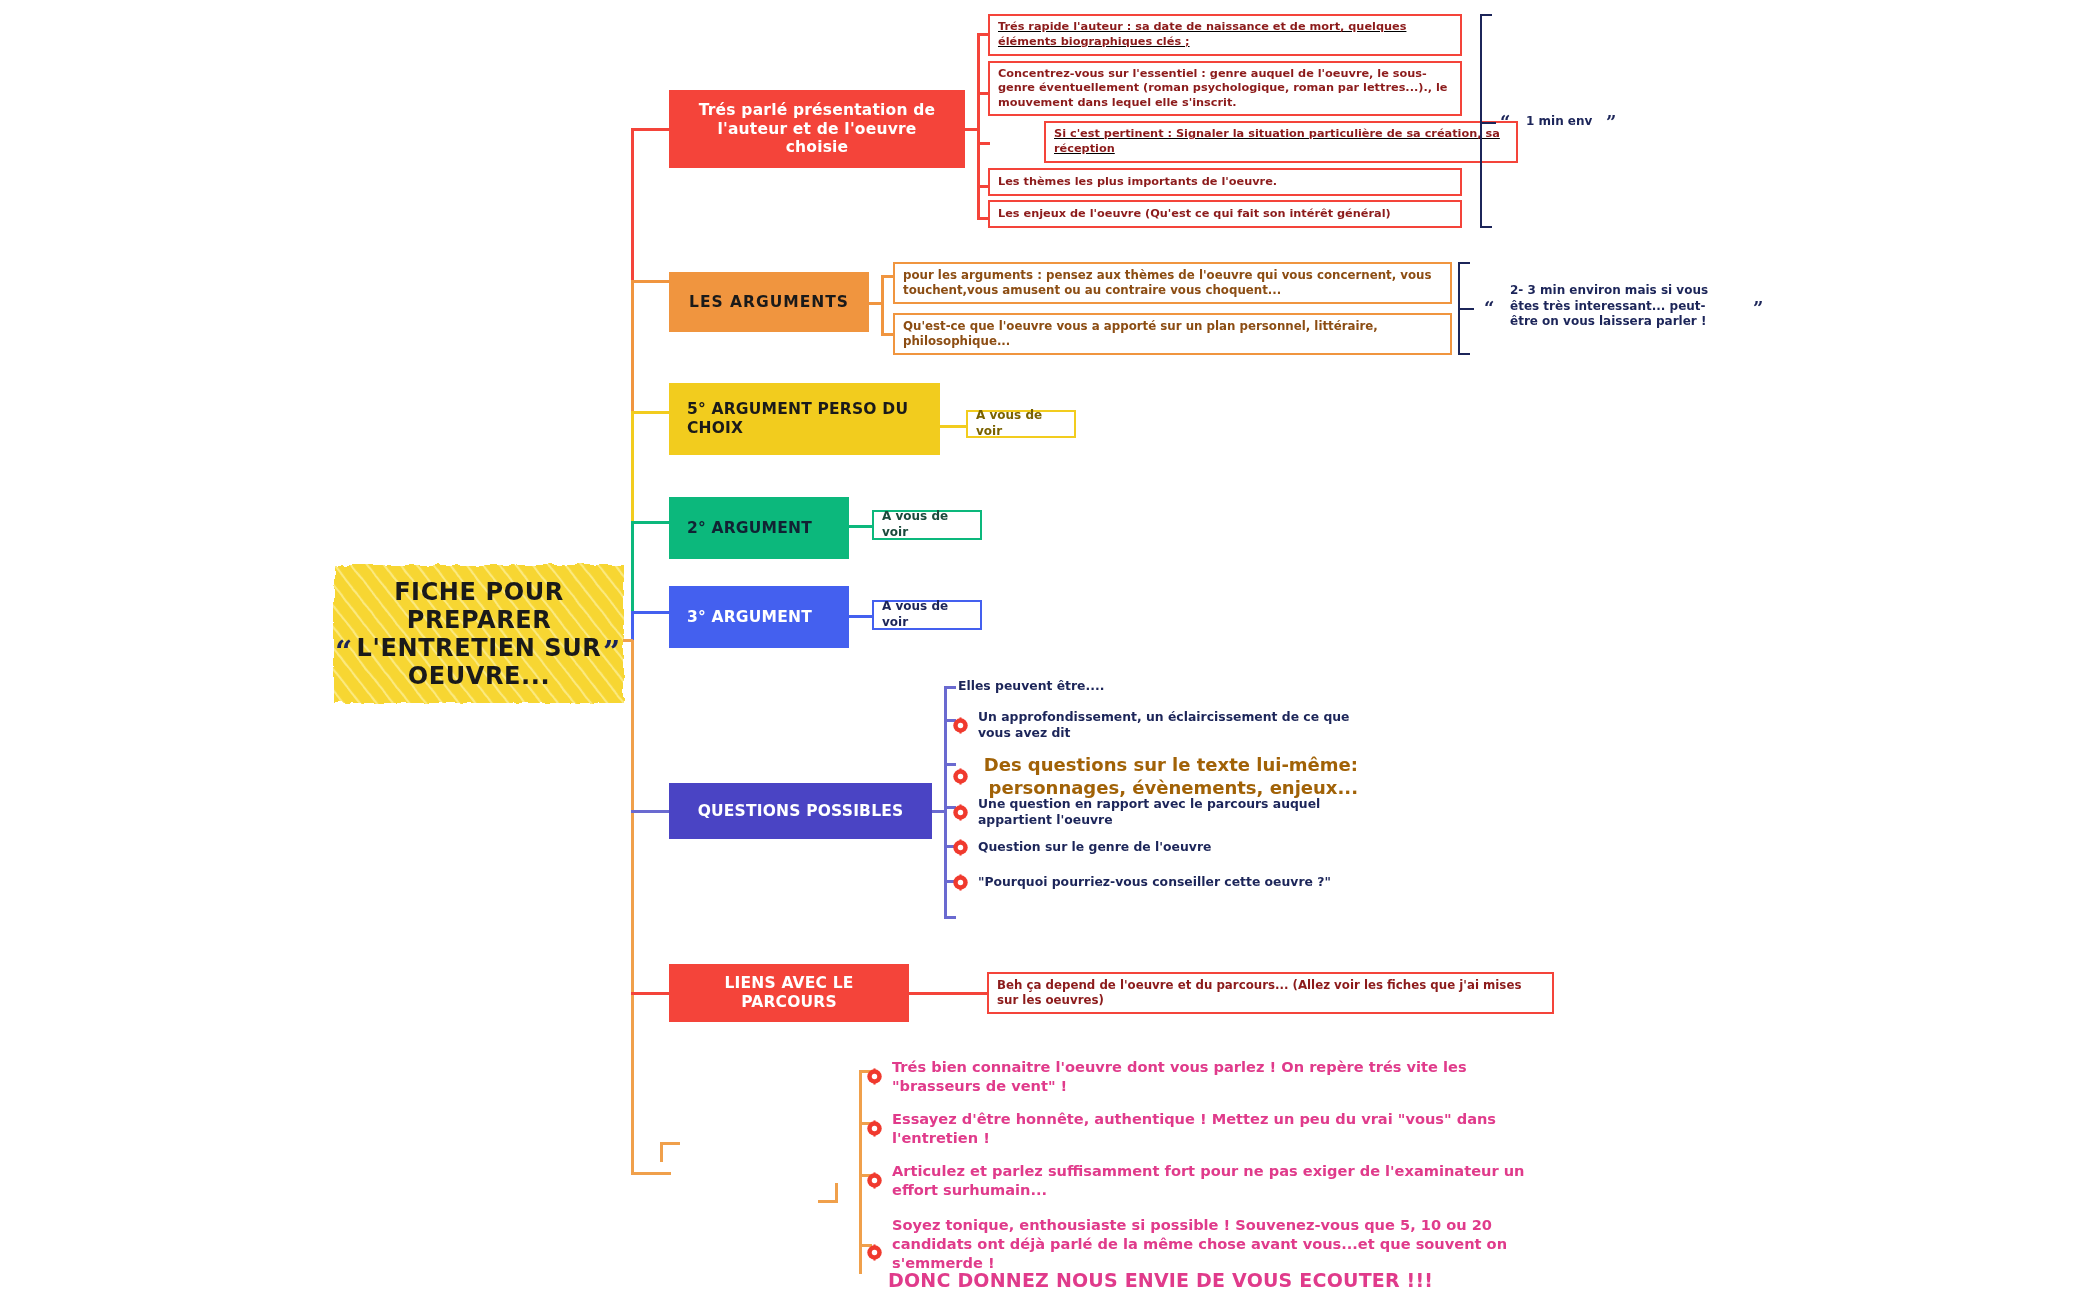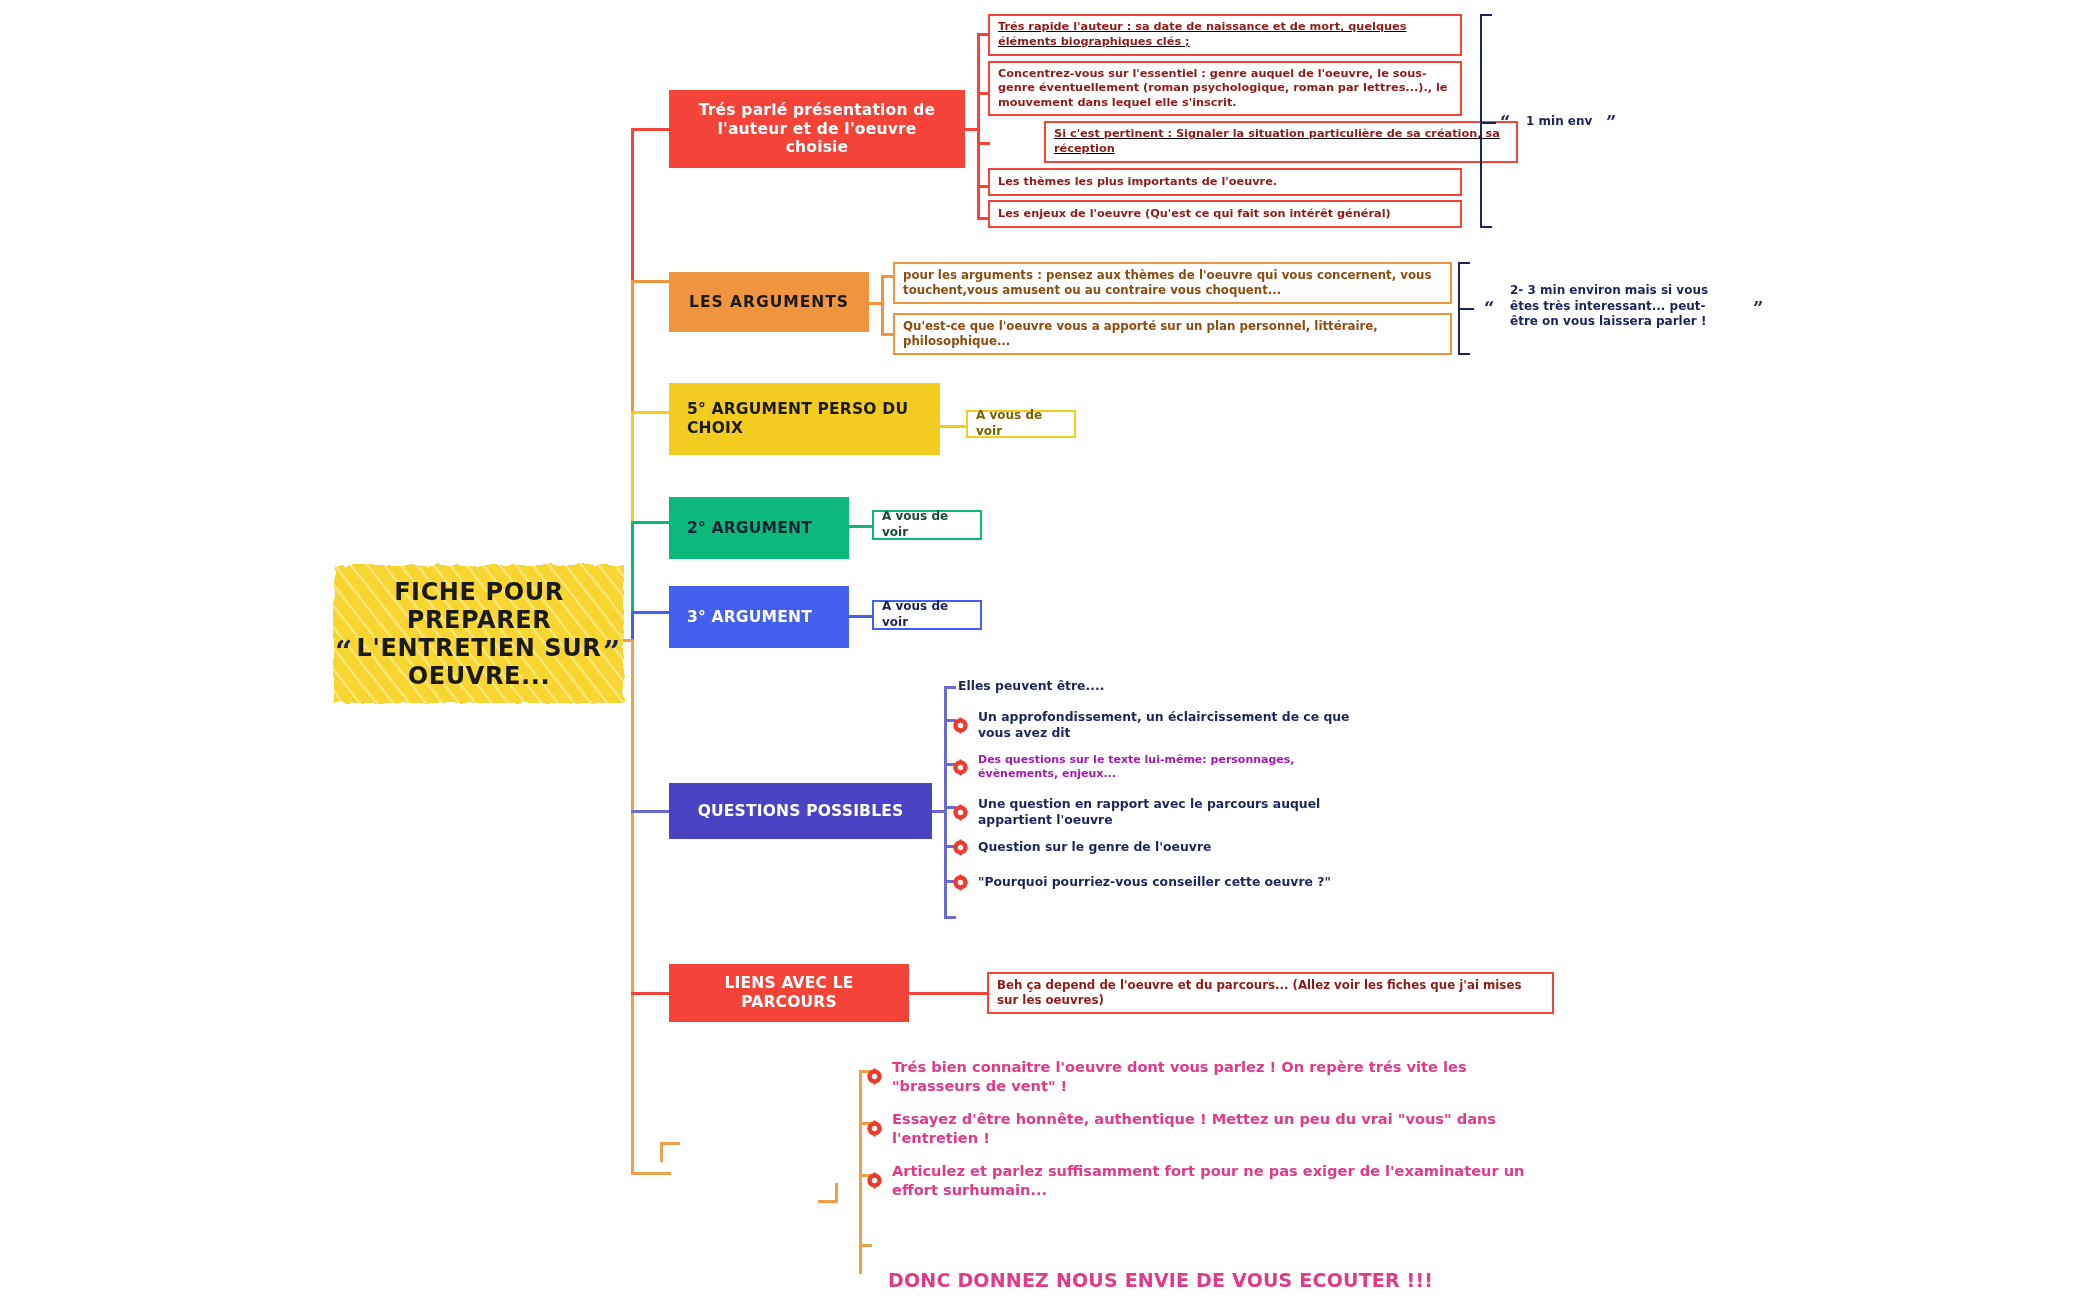--- a/index.html
+++ b/index.html
@@ -213,21 +213,21 @@
       </svg>
     <span class="btxt" style="color:#1c2559; font-size:12.4px; width:380px;">Un approfondissement, un éclaircissement de  ce que vous avez dit</span>
   </div>
   <div class="brow" style="left:952px; top:753px; width:420px;">
     <svg class="star" viewBox="0 0 20 20">
         <circle cx="10" cy="10" r="8.5" fill="#f03a2e"></circle>
         <circle cx="10" cy="10" r="3.2" fill="#fff"></circle>
         <rect x="8.8" y="0.5" width="2.4" height="4" fill="#f03a2e"></rect>
         <rect x="8.8" y="15.5" width="2.4" height="4" fill="#f03a2e"></rect>
       </svg>
-    <span class="btxt" style="color:#a21caf; font-size:11px; width:380px;">Des questions sur le texte lui-même: personnages, évènements, enjeux...</span>
+    <span class="btxt" style="color:#a16207; font-size:18px; width:380px;text-align:right;">Des questions sur le texte lui-même: personnages, évènements, enjeux...</span>
   </div>
   <div class="brow" style="left:952px; top:796px; width:440px;">
     <svg class="star" viewBox="0 0 20 20">
         <circle cx="10" cy="10" r="8.5" fill="#f03a2e"></circle>
         <circle cx="10" cy="10" r="3.2" fill="#fff"></circle>
         <rect x="8.8" y="0.5" width="2.4" height="4" fill="#f03a2e"></rect>
         <rect x="8.8" y="15.5" width="2.4" height="4" fill="#f03a2e"></rect>
       </svg>
     <span class="btxt" style="color:#1c2559; font-size:12.4px; width:400px;">Une question en rapport avec le parcours auquel appartient l'oeuvre</span>
   </div>
@@ -287,17 +287,26 @@
   </div>
   <div class="brow" style="left:866px; top:1162px; width:680px;">
     <svg class="star" viewBox="0 0 20 20">
         <circle cx="10" cy="10" r="8.5" fill="#f03a2e"></circle>
         <circle cx="10" cy="10" r="3.2" fill="#fff"></circle>
         <rect x="8.8" y="0.5" width="2.4" height="4" fill="#f03a2e"></rect>
         <rect x="8.8" y="15.5" width="2.4" height="4" fill="#f03a2e"></rect>
       </svg>
     <span class="btxt" style="color:#e03b8b; font-size:14.6px; width:650px;">Articulez et parlez suffisamment fort pour ne pas exiger de l'examinateur un effort surhumain...</span>
   </div>
+  <div class="brow" style="left:866px; top:1216px; width:680px; align-items:flex-start;">
+    <svg class="star" viewBox="0 0 20 20" style="margin-top:28px;">
+        <circle cx="10" cy="10" r="8.5" fill="#f03a2e"></circle>
+        <circle cx="10" cy="10" r="3.2" fill="#fff"></circle>
+        <rect x="8.8" y="0.5" width="2.4" height="4" fill="#f03a2e"></rect>
+        <rect x="8.8" y="15.5" width="2.4" height="4" fill="#f03a2e"></rect>
+      </svg>
+    <span class="btxt" style="color:#e03b8b; font-size:14.6px; width:640px;">Soyez tonique, enthousiaste si possible ! Souvenez-vous que 5, 10 ou 20 candidats ont déjà parlé de la même chose avant vous...et que souvent on s'emmerde !</span>
+  </div>
   <div class="brow" style="left:888px; top:1268px; width:700px;">
     <span class="btxt" style="color:#e03b8b; font-size:19px; letter-spacing:.2px;">DONC DONNEZ NOUS ENVIE DE VOUS ECOUTER !!!</span>
   </div>
 
 </div>
 
 </body></html>

